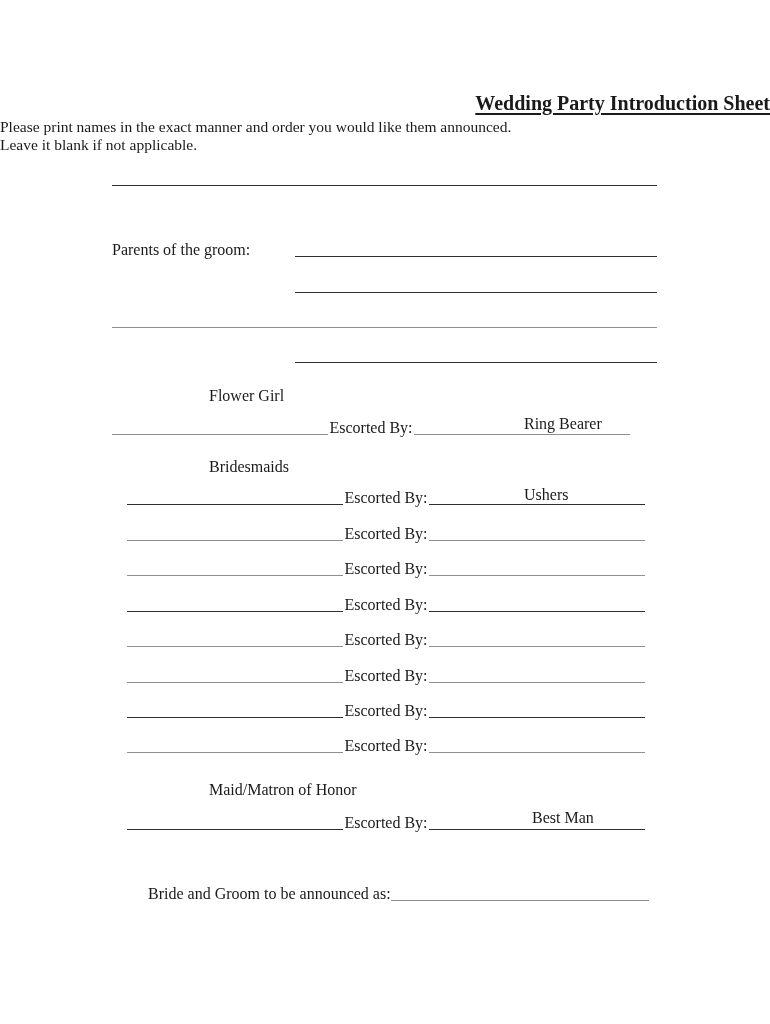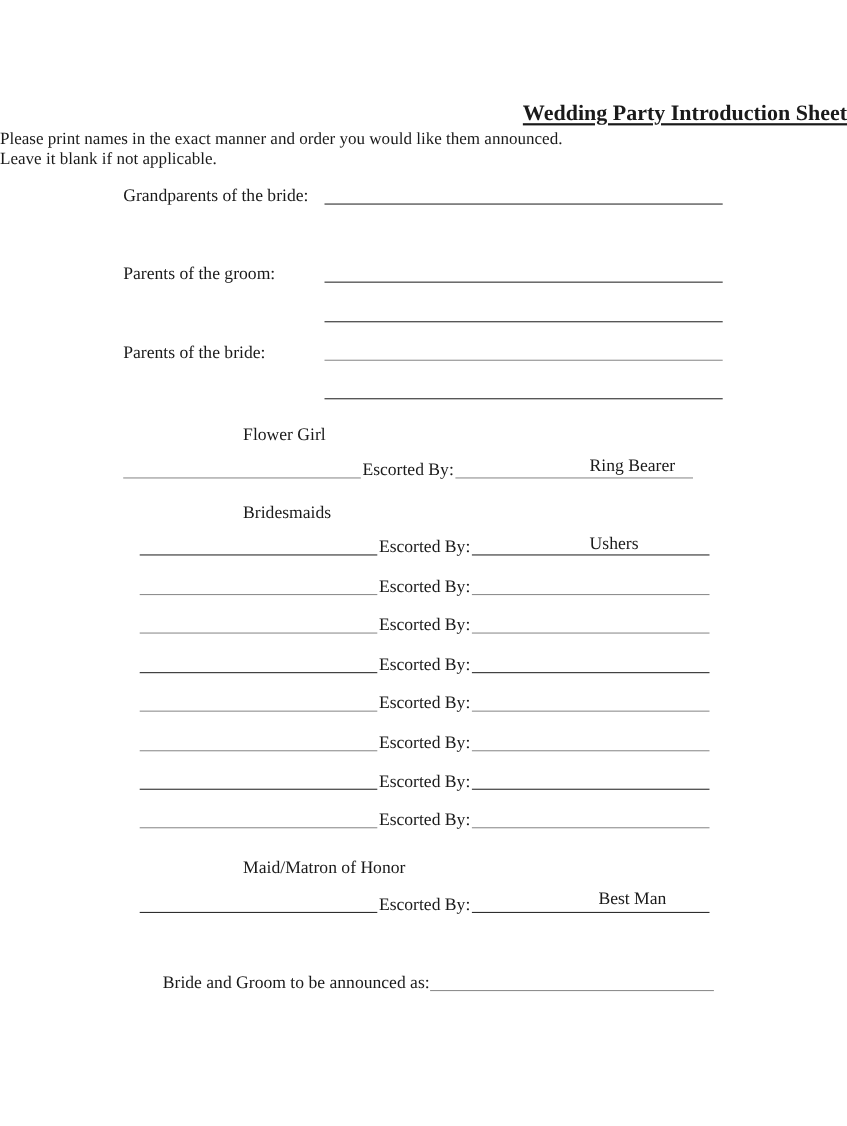--- a/index.html
+++ b/index.html
@@ -70,21 +70,21 @@
     padding: 0 1px;
   }
   .escort-row.fg { left: 112px; right: 140px; }
   .escort-row.bm { left: 127px; right: 125px; }
 
   .announce-row { left: 113px; right: 121px; margin-left: 35px; }
   .announce-row .label { flex-shrink: 0; }
 
   .headers {
     position: absolute;
-    left: 16px;
+    left: 4px;
     right: 0;
     height: 20px;
   }
   .headers .col-h {
     position: absolute;
     font-size: 16px;
     line-height: 20px;
     white-space: nowrap;
   }
   .col-left  { left: 205px; }
@@ -94,37 +94,35 @@
 </head>
 <body>
 
 <div class="page">
 
   <div class="title">Wedding Party Introduction Sheet</div>
   <div class="subtitle sub1">Please print names in the exact manner and order you would like them announced.</div>
   <div class="subtitle sub2">Leave it blank if not applicable.</div>
 
   <div class="row field-row" style="top:168px">
-    <span class="label">Grandparents of the bride:</span>
     <span class="blank"></span>
   </div>
 
 
   <div class="row field-row" style="top:239px">
     <span class="label">Parents of the groom:</span>
     <span class="blank"></span>
   </div>
 
   <div class="row field-row" style="top:275px">
     <span class="label"></span>
     <span class="blank"></span>
   </div>
 
   <div class="row field-row" style="top:310px">
-    <span class="label">Parents of the bride:</span>
     <span class="blank gray"></span>
   </div>
 
   <div class="row field-row" style="top:345px">
     <span class="label"></span>
     <span class="blank"></span>
   </div>
 
   <div class="headers" style="top:386px">
     <span class="col-h col-left">Flower Girl</span>

